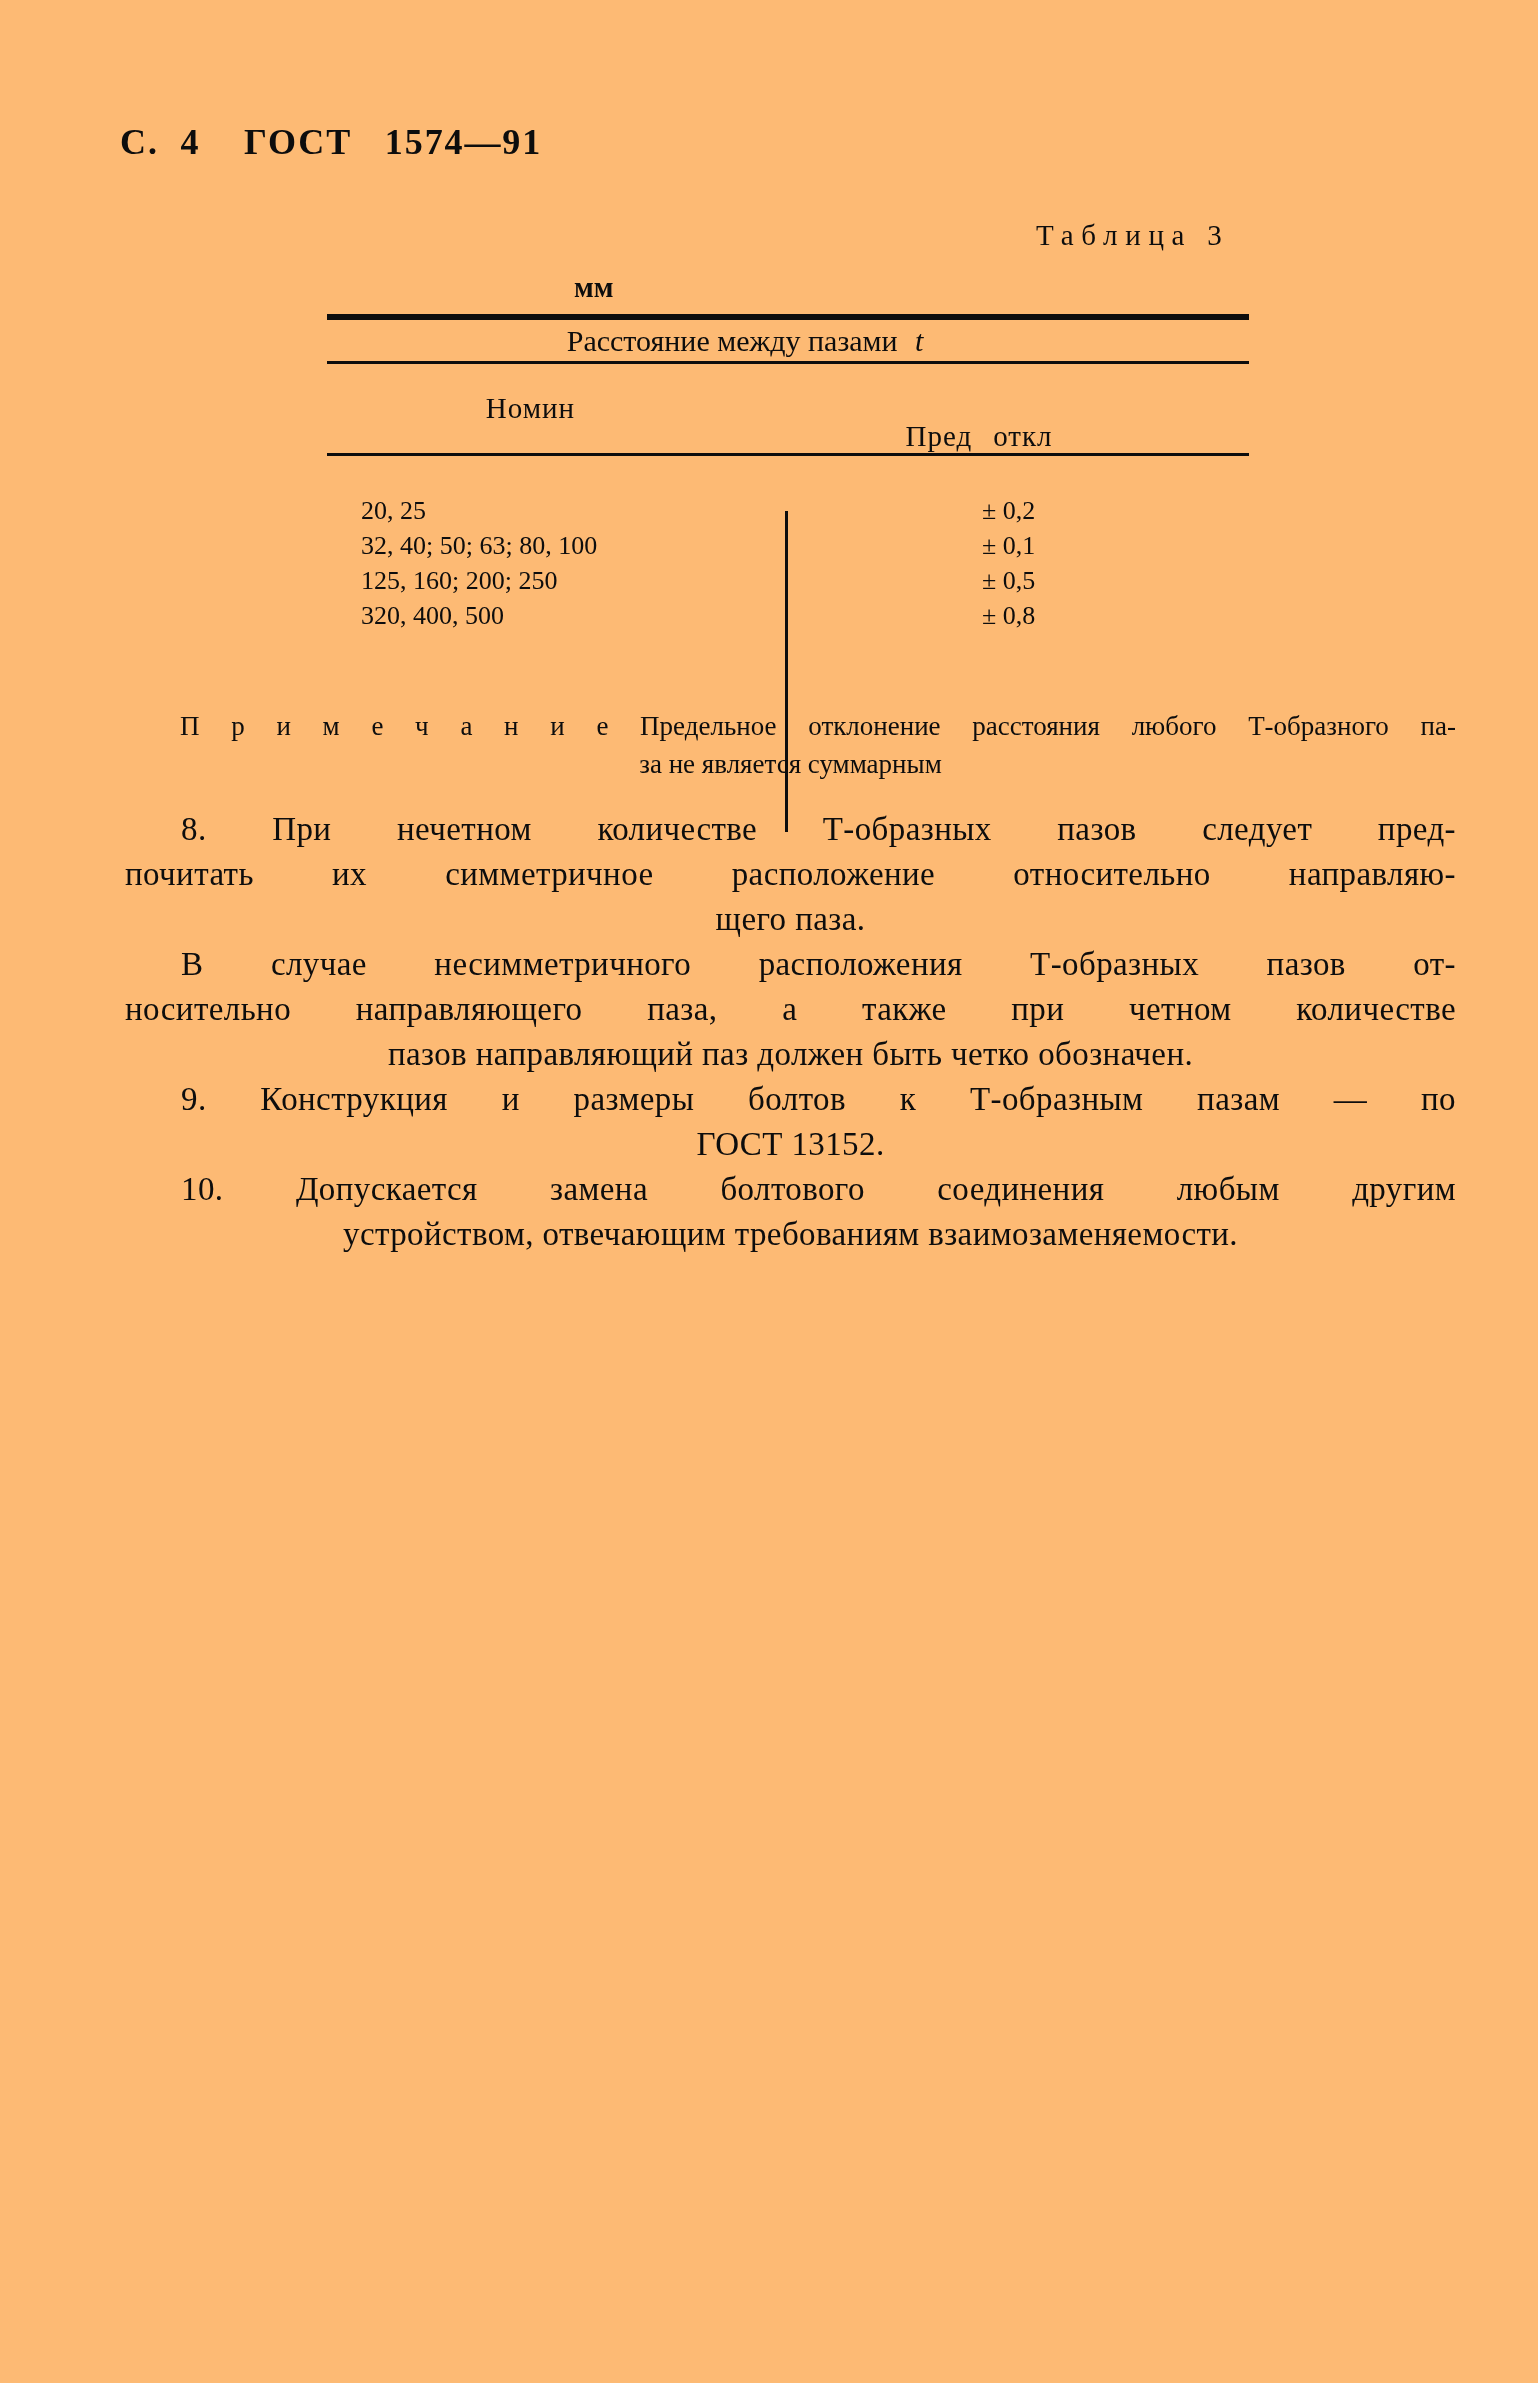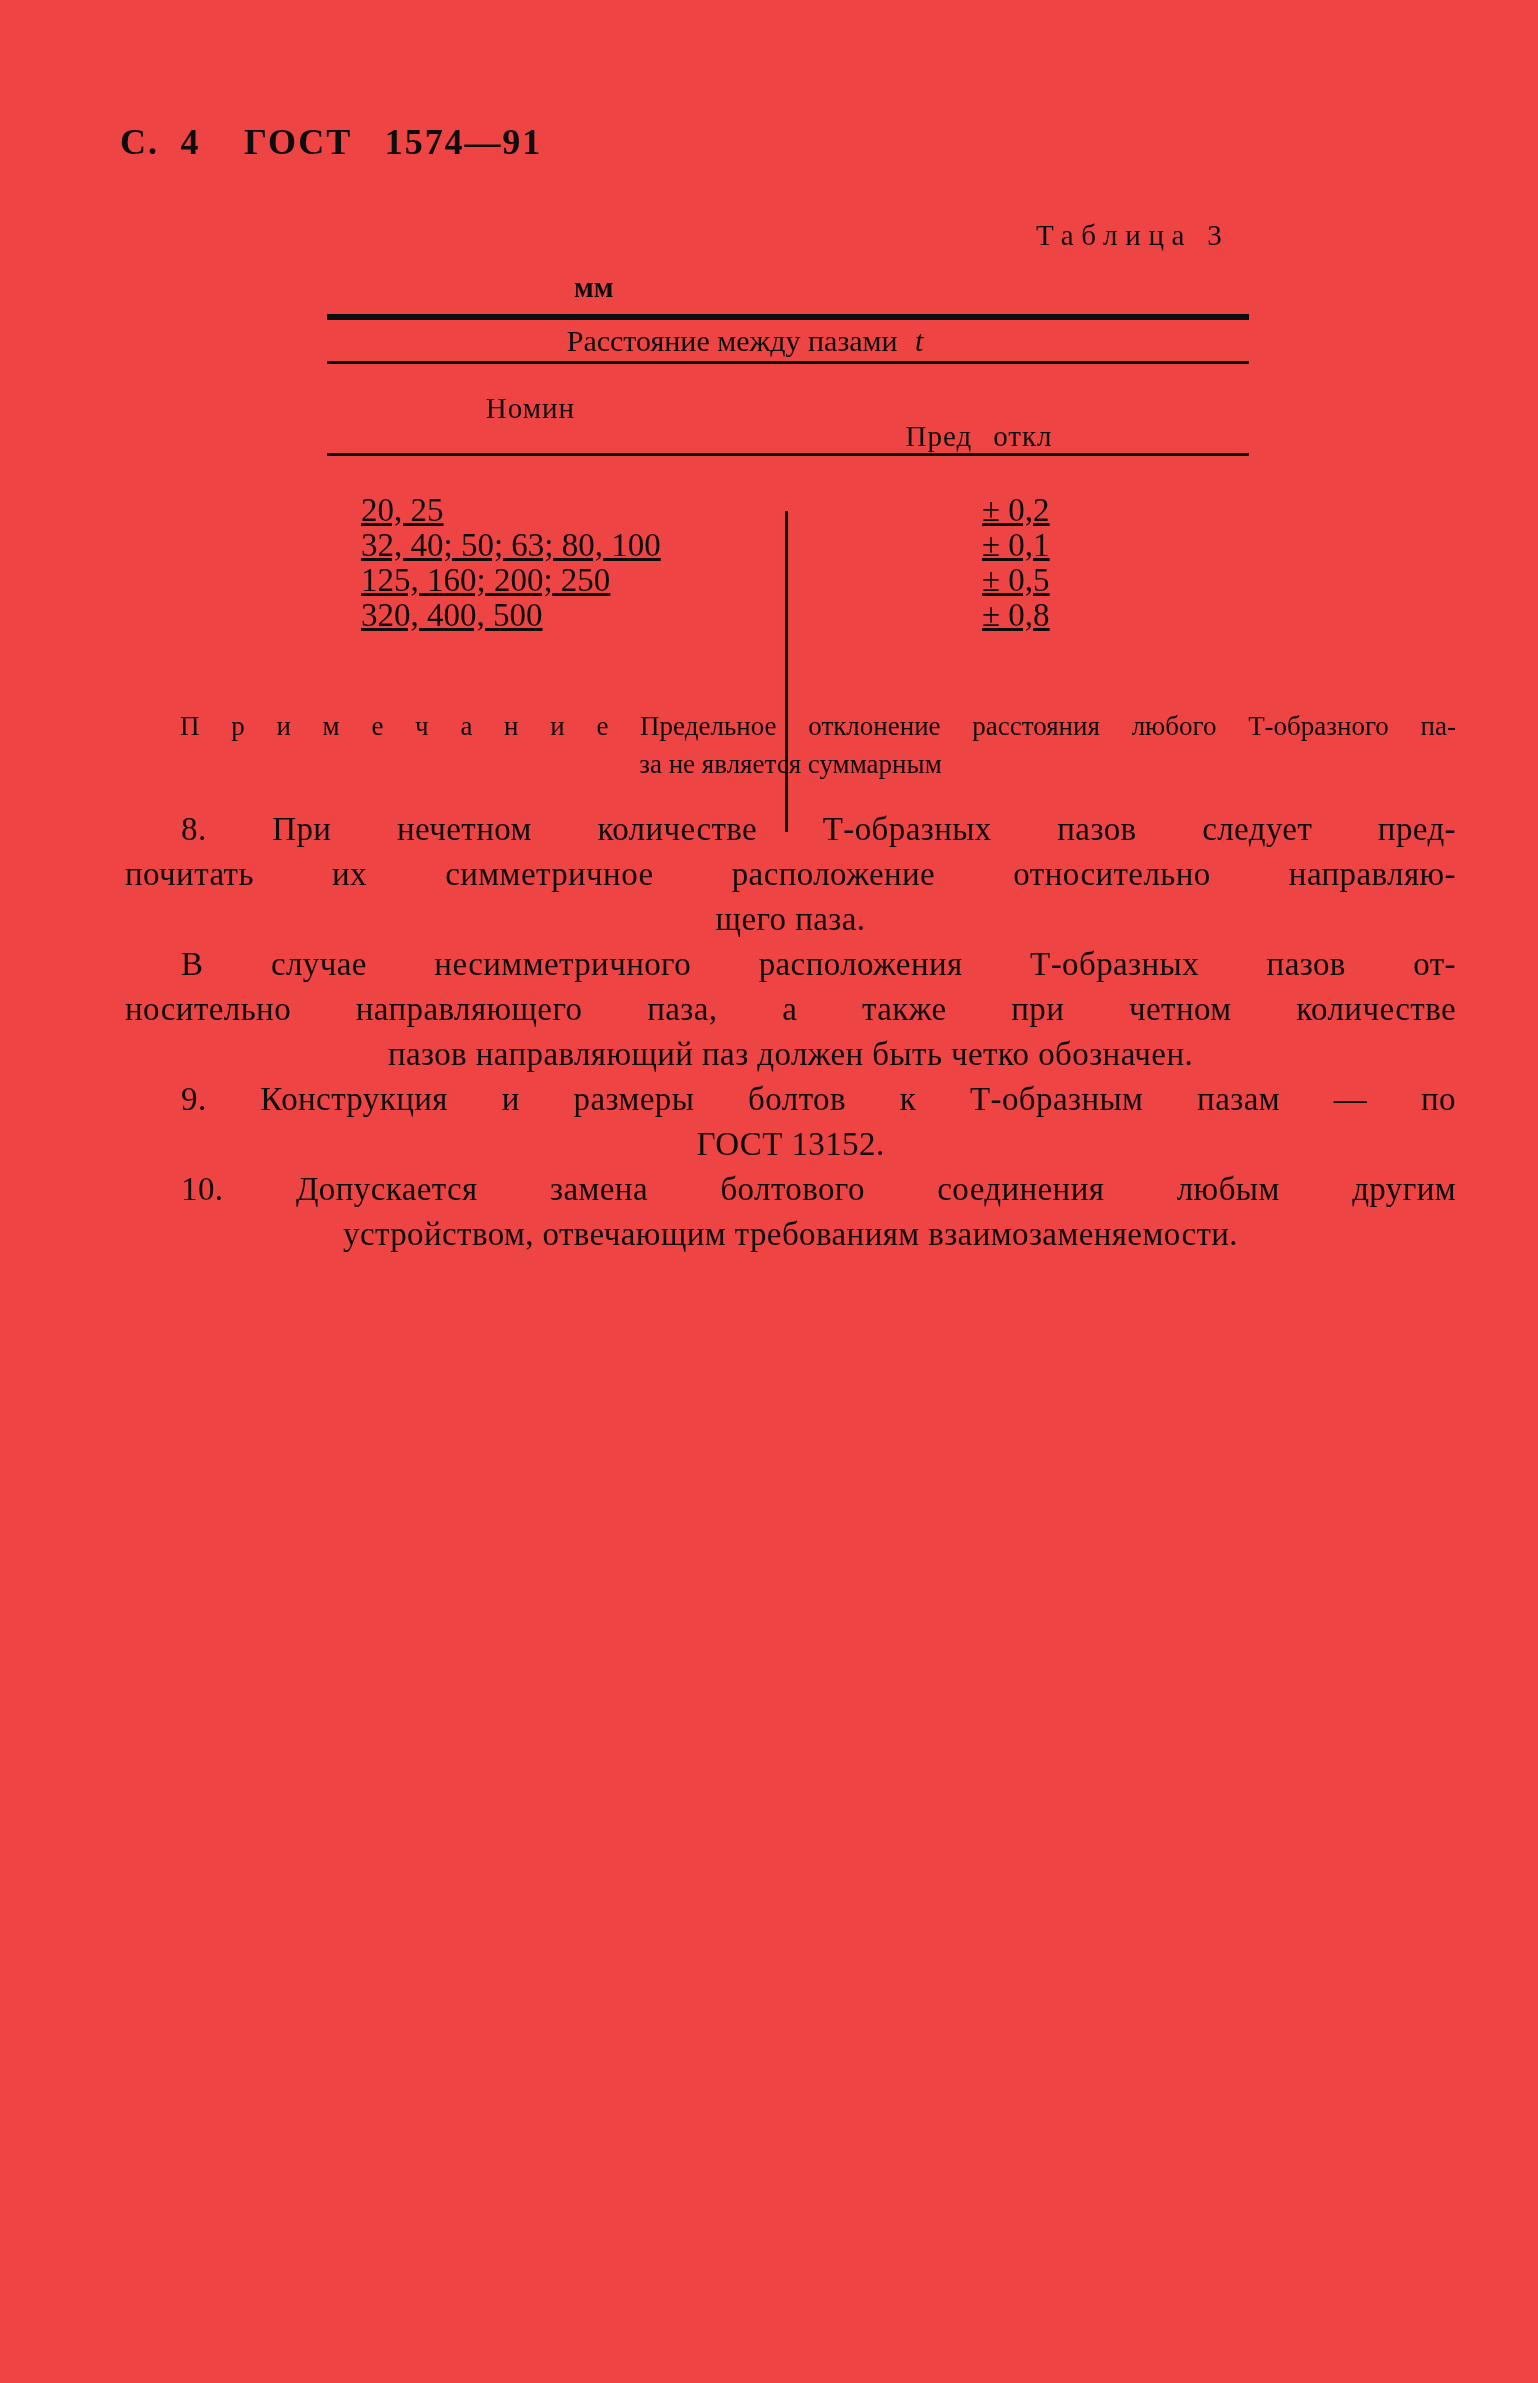--- a/index.html
+++ b/index.html
@@ -2,21 +2,21 @@
 <html><head>
 <meta charset="utf-8">
 <style>
   * { margin: 0; padding: 0; box-sizing: border-box; }
   html, body { background: #ffffff; }
   body { font-family: "Liberation Serif", "DejaVu Serif", serif; color: #0d0d0d; }
   .page {
     position: relative;
     width: 1538px;
     height: 2383px;
-    background: #ef4444;
+    background: #fdba74;
     overflow: hidden;
   }
 
   
   .page-header {
     position: absolute;
     left: 120px;
     top: 121px;
     font-size: 36px;
     font-weight: 700;
@@ -78,23 +78,22 @@
   .t-head-cell.c2 { width: 463px; padding-right: 77px; align-items: flex-end; }
   .t-head-cell .gap { display: inline-block; width: 21px; }
   .t-body {
     position: relative;
     height: 215px;
     padding-top: 37px;
   }
   .t-row {
     display: flex;
     height: 35px;
-    font-size: 33px;
+    font-size: 26px;
     line-height: 35px;
-    text-decoration: underline;
   }
   .t-cell-nom { width: 459px; padding-left: 34px; }
   .t-cell-dev { padding-left: 196px; }
   .t-vline {
     position: absolute;
     left: 458px;
     top: 55px;
     width: 2.9px;
     height: 321px;
     background: #0d0d0d;

